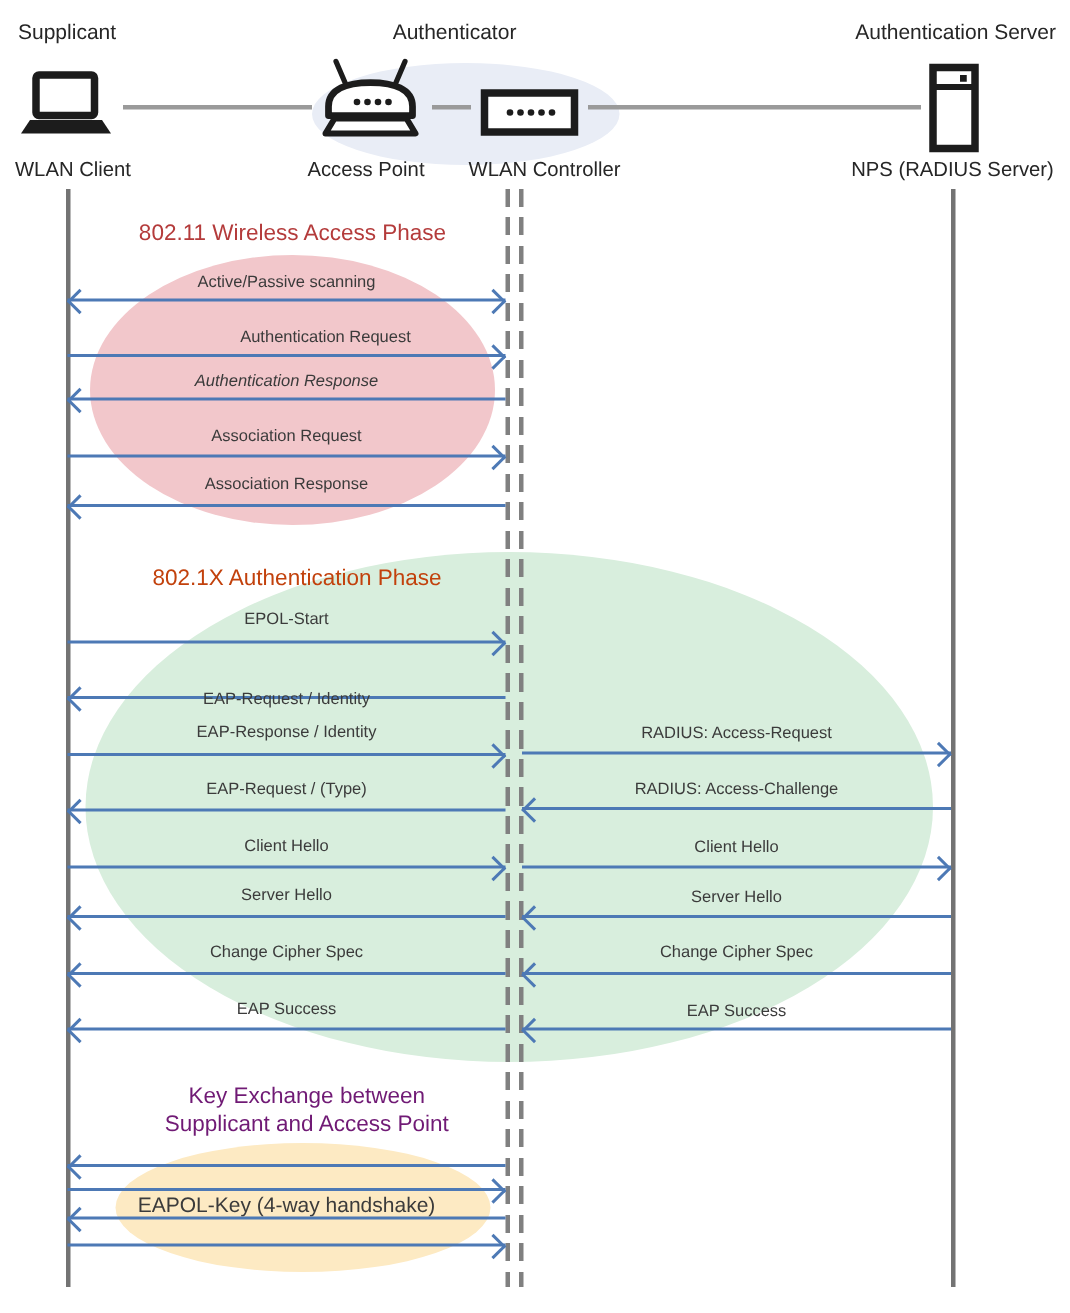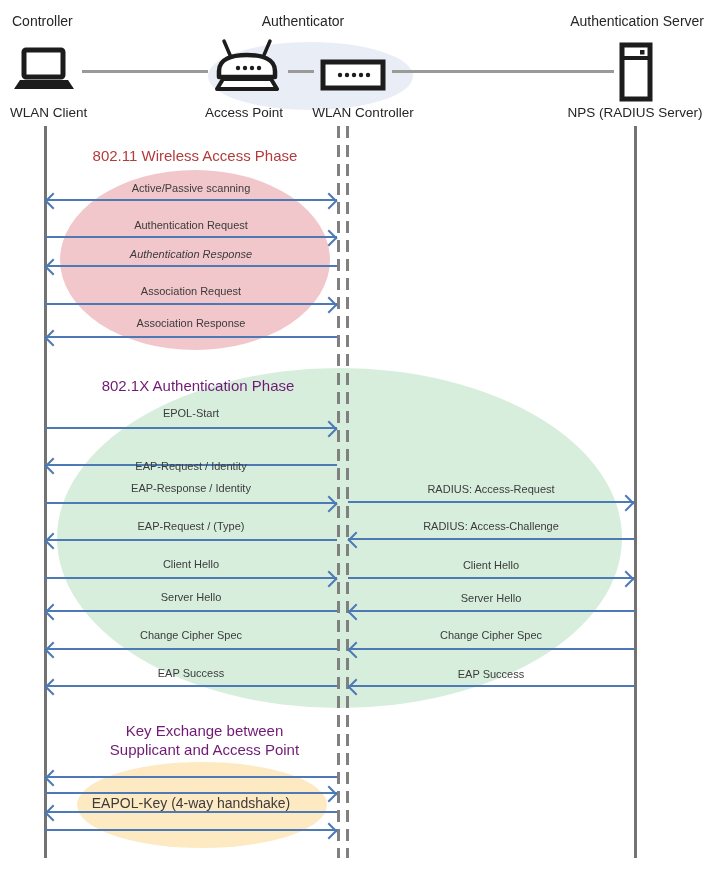--- a/index.html
+++ b/index.html
@@ -36,21 +36,21 @@
 
   <div class="ellipse" style="left:208px;top:42px;width:205px;height:68px;background:#e9edf6;"></div>
   <div class="ellipse" style="left:60px;top:170px;width:270px;height:180px;background:#f2c7cb;"></div>
   <div class="ellipse" style="left:57px;top:368px;width:565px;height:340px;background:#d8eedd;"></div>
   <div class="ellipse" style="left:77px;top:762px;width:250px;height:86px;background:#fdeac3;"></div>
 
   <div class="hline" style="left:82px;width:126px;"></div>
   <div class="hline" style="left:288px;width:26px;"></div>
   <div class="hline" style="left:392px;width:222px;"></div>
 
-  <div class="role" style="left:12px;top:13px;">Controller</div>
+  <div class="role" style="left:12px;top:13px;">Supplicant</div>
   <div class="role" style="left:238px;top:13px;width:130px;text-align:center;">Authenticator</div>
   <div class="role" style="left:556px;top:13px;width:148px;text-align:right;">Authentication Server</div>
 
   <div class="icon" style="left:13px;top:47px;">
     <svg width="62" height="45" viewBox="0 0 62 45">
       <rect x="11" y="3" width="39" height="27" rx="2" fill="#ffffff" stroke="#1c1c1c" stroke-width="5"></rect>
       <path d="M7 33 H55 L61 42 H1 Z" fill="#1c1c1c"></path>
     </svg>
   </div>
   <div class="icon" style="left:210px;top:38px;">
@@ -87,28 +87,28 @@
   <div class="dev" style="left:198px;top:105px;width:92px;">Access Point</div>
   <div class="dev" style="left:308px;top:105px;width:110px;">WLAN Controller</div>
   <div class="dev" style="left:560px;top:105px;width:150px;">NPS (RADIUS Server)</div>
 
   <div class="lifeline" style="left:44px;"></div>
   <div class="dashline" style="left:337px;"></div>
   <div class="dashline" style="left:346px;"></div>
   <div class="lifeline" style="left:634px;"></div>
 
   <div class="ptitle" style="left:85px;top:146px;width:220px;color:#b43b3b;">802.11 Wireless Access Phase</div>
-  <div class="ptitle" style="left:88px;top:376px;width:220px;color:#701a75;">802.1X Authentication Phase</div>
+  <div class="ptitle" style="left:88px;top:376px;width:220px;color:#c2410c;">802.1X Authentication Phase</div>
   <div class="ptitle" style="left:94px;top:721px;width:221px;color:#701a75;">
     <div>Key Exchange between</div>
     <div>Supplicant and Access Point</div>
   </div>
 
   <div class="mlabel lhalf" style="top:182px;">Active/Passive scanning</div>
-  <div class="mlabel lhalf" style="top:219px;">Authentication Request</div>
+  <div class="mlabel lhalf" style="top:219px;padding-left:26px;">Authentication Request</div>
   <div class="mlabel lhalf" style="top:248px;font-style:italic;">Authentication Response</div>
   <div class="mlabel lhalf" style="top:317px;">Association Response</div>
   <div class="mlabel lhalf" style="top:285px;">Association Request</div>
   <div class="mlabel lhalf" style="top:407px;">EPOL-Start</div>
   <div class="mlabel lhalf" style="top:460px;">EAP-Request / Identity</div>
   <div class="mlabel lhalf" style="top:482px;">EAP-Response / Identity</div>
   <div class="mlabel lhalf" style="top:520px;">EAP-Request / (Type)</div>
   <div class="mlabel lhalf" style="top:558px;">Client Hello</div>
   <div class="mlabel lhalf" style="top:591px;">Server Hello</div>
   <div class="mlabel lhalf" style="top:629px;">Change Cipher Spec</div>

